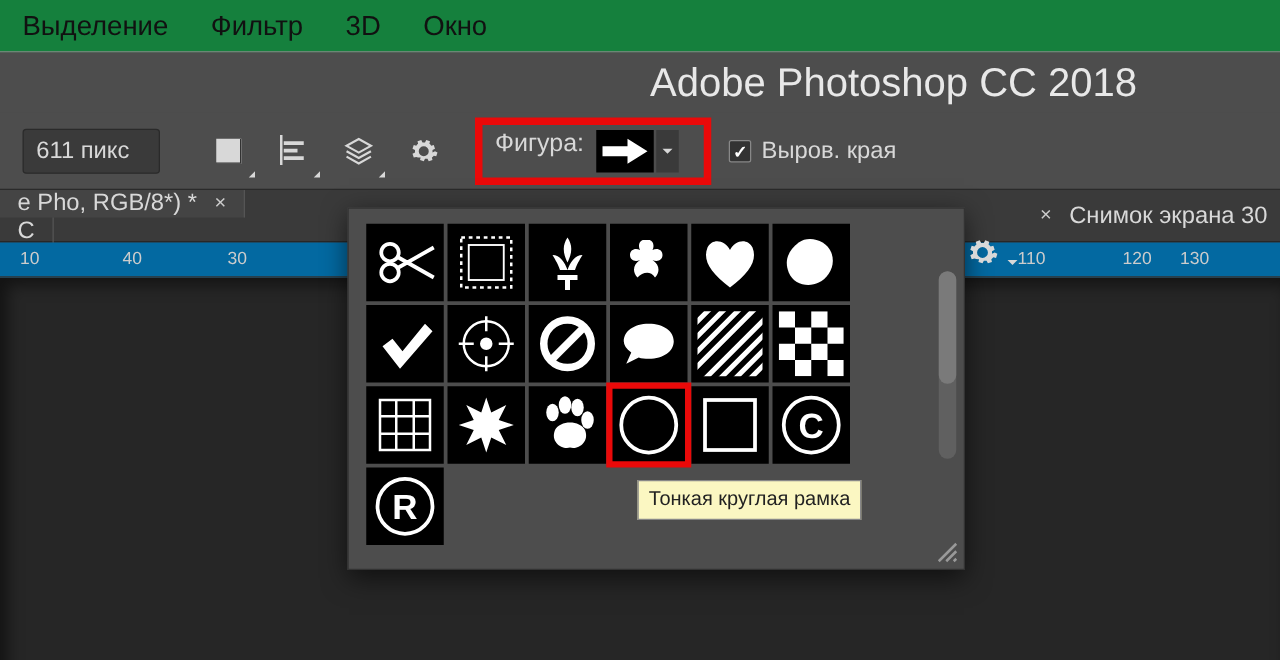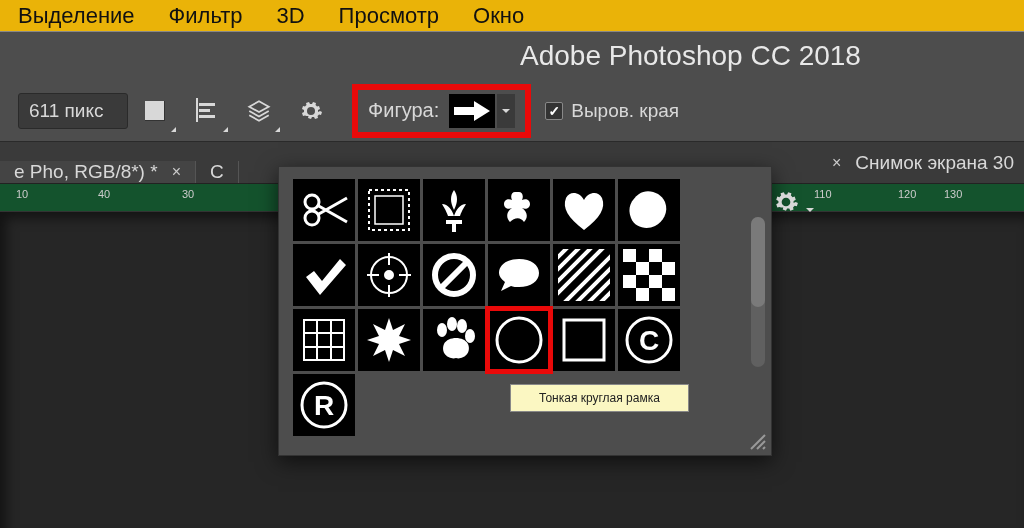--- a/index.html
+++ b/index.html
@@ -5,58 +5,58 @@
     * { box-sizing: border-box; margin: 0; padding: 0; }
     body {
       width: 1024px;
       height: 528px;
       font-family: Arial, Helvetica, sans-serif;
       overflow: hidden;
       background: #4d4d4d;
       position: relative;
     }
     .menubar {
-      background: #eab308;
-      height: 32px;
+      background: #15803d;
+      height: 42px;
       display: flex;
       align-items: center;
       padding-left: 18px;
       gap: 34px;
       font-size: 22px;
       color: #111;
       border-bottom: 1px solid #888;
     }
     .menubar span { cursor: default; }
     .titlebar {
       background: #4d4d4d;
       height: 48px;
       display: flex;
       align-items: center;
       padding-left: 520px;
-      font-size: 28px;
+      font-size: 32px;
       color: #e8e8e8;
     }
     .optionsbar {
       background: #4d4d4d;
       height: 62px;
       display: flex;
       align-items: center;
       padding-left: 18px;
       position: relative;
       border-bottom: 1px solid #2a2a2a;
     }
     .opt-input {
       background: #3a3a3a;
       border: 1px solid #2a2a2a;
       border-radius: 3px;
       color: #d8d8d8;
       font-size: 19px;
       padding: 6px 10px;
       width: 110px;
-      margin-right: 8px;
+      margin-right: 36px;
     }
     .opt-icon {
       width: 38px;
       height: 38px;
       margin-right: 14px;
       display: flex;
       align-items: center;
       justify-content: center;
       color: #d8d8d8;
       position: relative;
@@ -71,23 +71,22 @@
     }
     .fill-swatch { width: 20px; height: 20px; background: #d8d8d8; box-shadow: inset -1px -1px 0 #333; }
     .align-ic { display:flex; flex-direction:column; gap:3px; }
     .align-ic div { width:16px; height:3px; background:#d8d8d8; }
     .align-ic .s2 { width:11px; }
     .align-ic .bar { position:absolute; left:8px; top:6px; width:2px; height:24px; background:#d8d8d8; }
     .layers-ic svg { display:block; }
     .gear-ic svg { display:block; }
     .shape-group {
       display: flex;
-      align-items: center;
       border: 6px solid #ea0909;
-      padding: 4px 10px 4px 10px;
+      padding: 4px 20px 4px 10px;
       margin-left: 8px;
     }
     .shape-label { color: #d8d8d8; font-size: 20px; margin-right: 10px; }
     .shape-preview {
       width: 46px;
       height: 34px;
       background: #000;
       display: flex;
       align-items: center;
       justify-content: center;
@@ -120,23 +119,24 @@
       justify-content: center;
       margin-right: 8px;
       color: #fff;
       font-size: 14px;
       font-weight: bold;
     }
     .tabbar {
       background: #3a3a3a;
       height: 42px;
       display: flex;
-      align-items: flex-end;
+      align-items: flex-start;
       position: relative;
       border-bottom: 1px solid #222;
+      flex-direction: column;
     }
     .tab {
       display: flex;
       align-items: center;
       color: #d8d8d8;
       font-size: 19px;
       padding: 0 14px;
       border-right: 1px solid #555;
       position: relative;
       white-space: nowrap;
@@ -148,25 +148,25 @@
       right: 0;
       top: 0;
       height: 42px;
       display: flex;
       align-items: center;
       color: #d8d8d8;
       font-size: 19px;
       padding: 0 10px;
     }
     .ruler {
-      background: #14532d;
+      background: #0369a1;
       height: 28px;
       position: relative;
       color: #ccc;
-      font-size: 11px;
+      font-size: 14px;
       border-bottom: 1px solid #333;
     }
     .ruler-mark { position: absolute; top: 4px; }
     .canvas {
       background: #262626;
       width: 100%;
       height: 320px;
       box-shadow: inset 6px 6px 12px rgba(0,0,0,0.5);
     }
     .popup {
@@ -204,22 +204,22 @@
       top: 22px;
       right: -44px;
       color: #d8d8d8;
     }
     .tooltip {
       position: absolute;
       top: 384px;
       left: 510px;
       background: #fbf7c2;
       border: 1px solid #888;
-      padding: 6px 28px;
-      font-size: 12px;
+      padding: 6px 8px;
+      font-size: 16px;
       color: #222;
       z-index: 20;
       text-align: right;
     }
     .scroll-track {
       position: absolute;
       right: 6px;
       top: 50px;
       width: 14px;
       height: 150px;
@@ -236,21 +236,20 @@
       color: #888;
     }
   </style>
 </head>
 <body>
 
 <div class="menubar">
   <span>Выделение</span>
   <span>Фильтр</span>
   <span>3D</span>
-  <span>Просмотр</span>
   <span>Окно</span>
 </div>
 
 <div class="titlebar">
   <span>Adobe Photoshop CC 2018</span>
 </div>
 
 <div class="optionsbar">
   <input class="opt-input" value="611 пикс" style="">
   <div class="opt-icon tri-marker">

